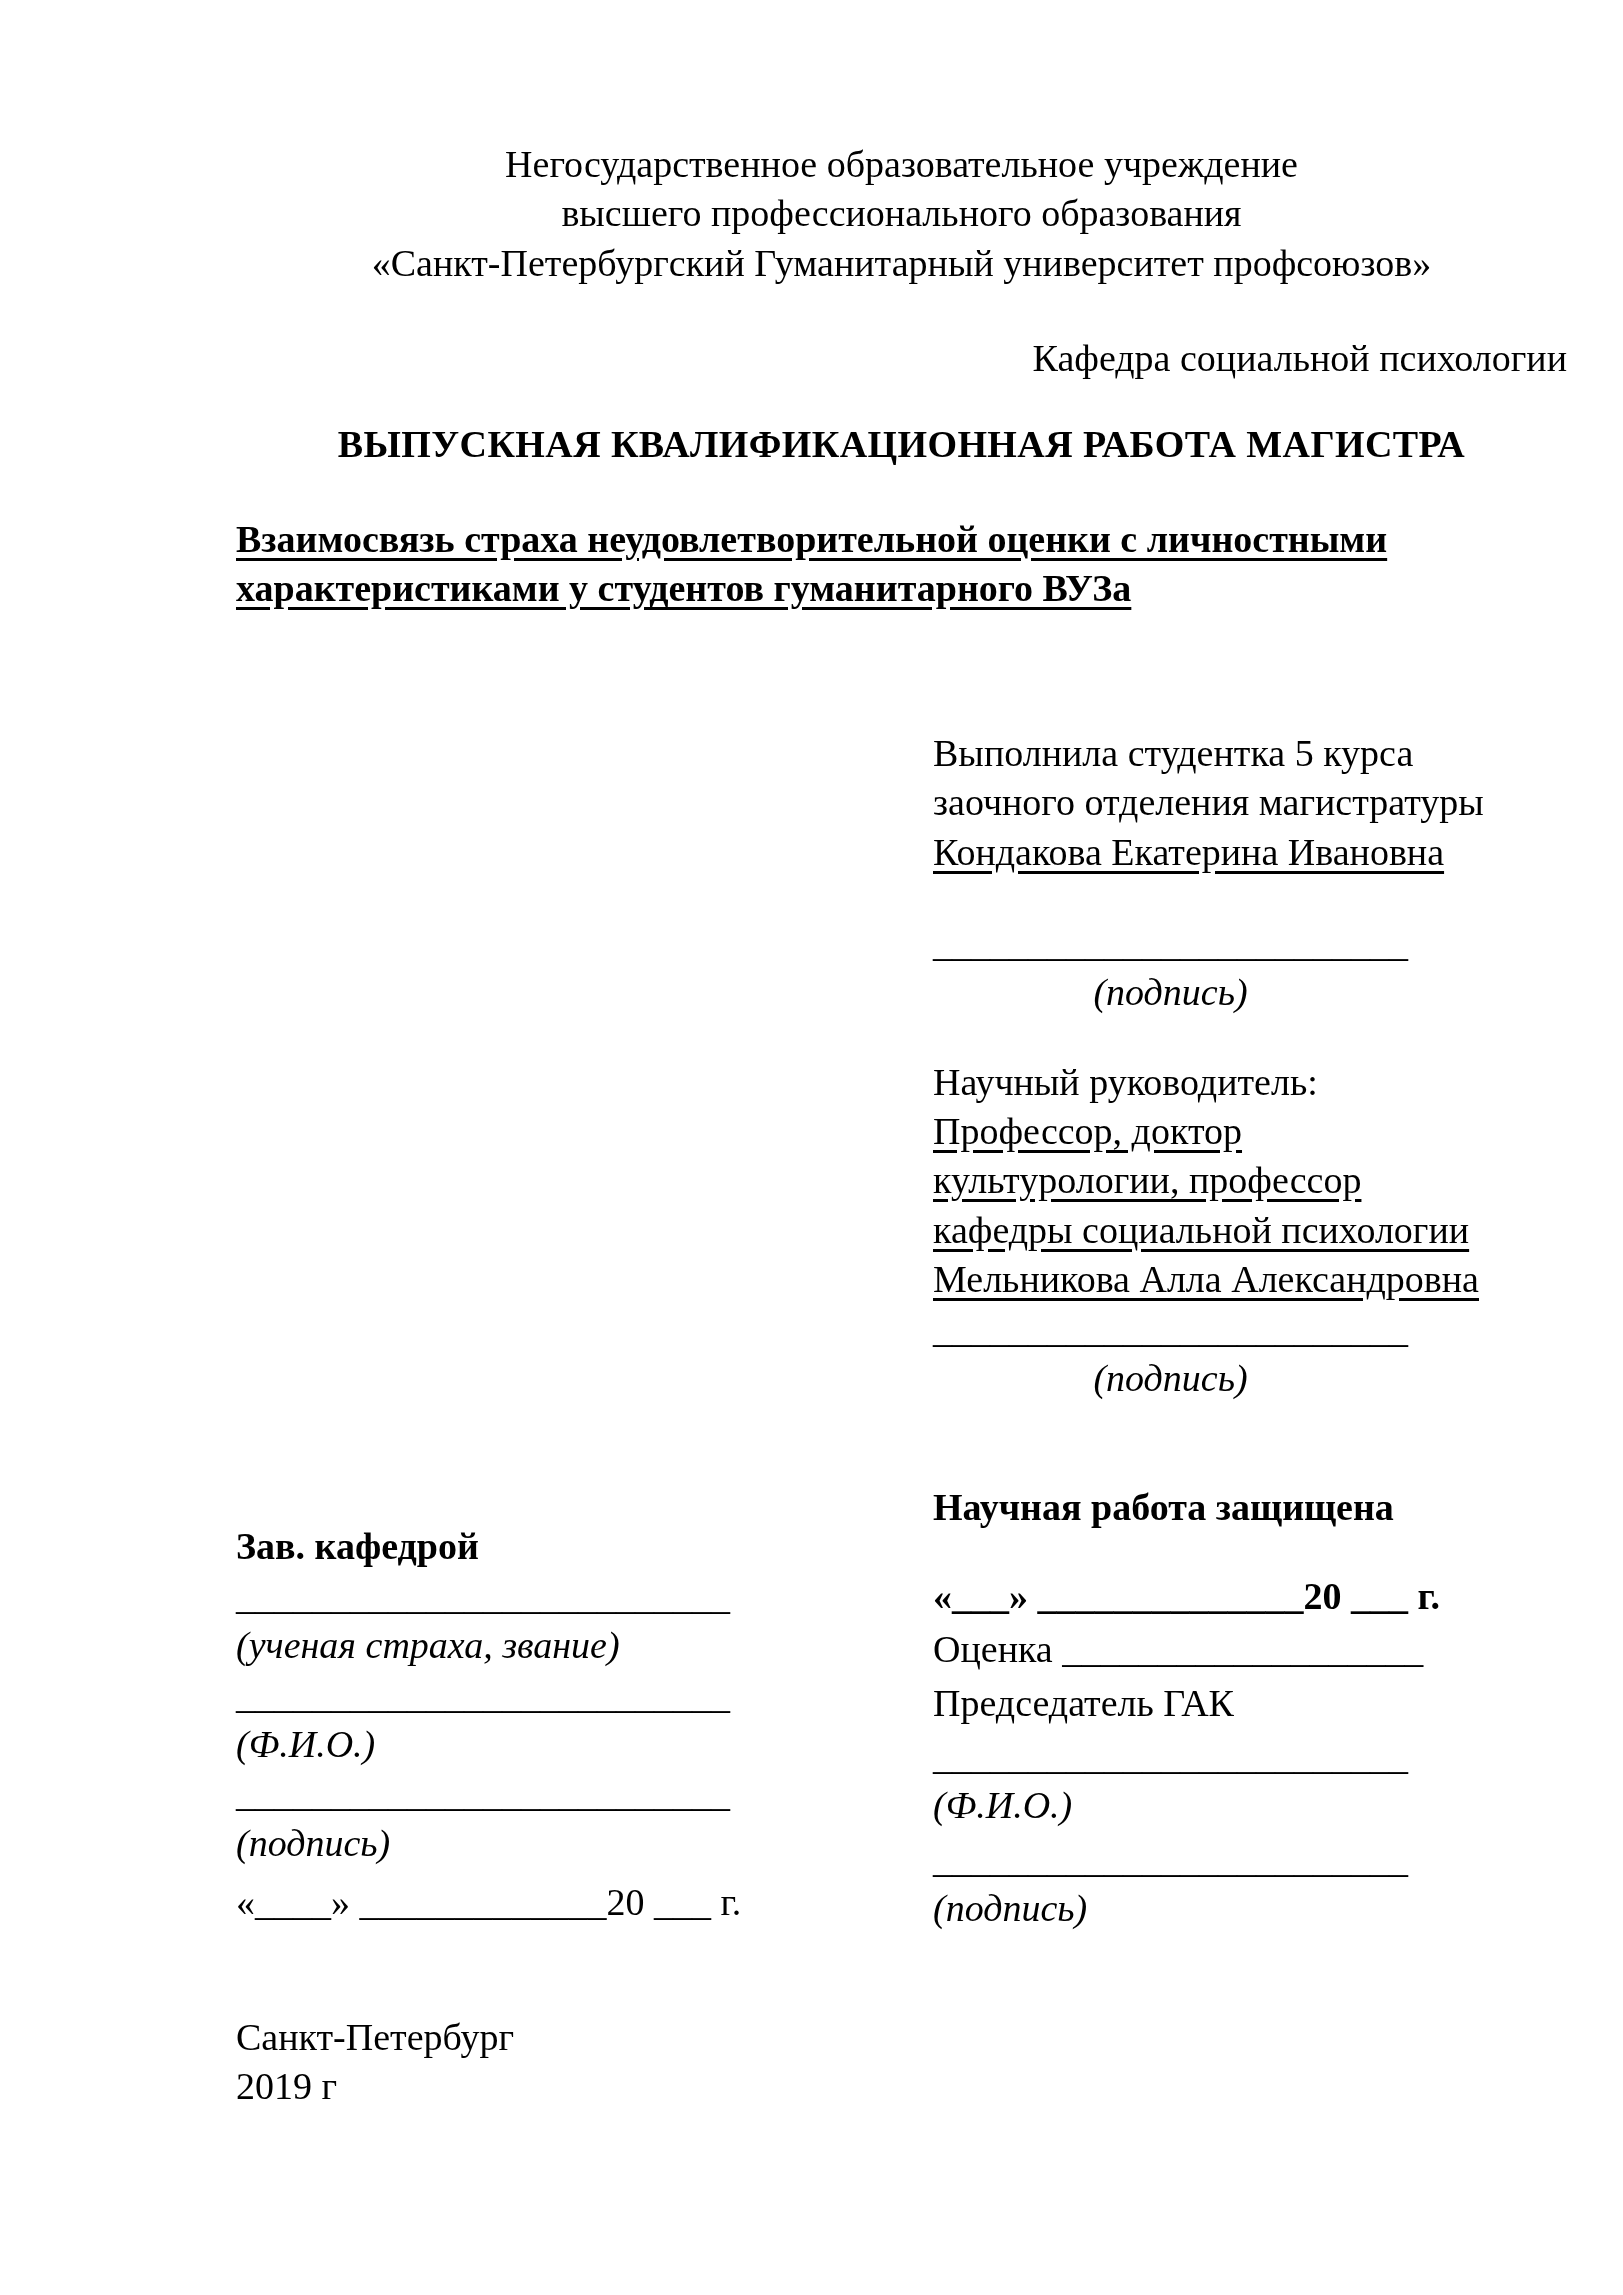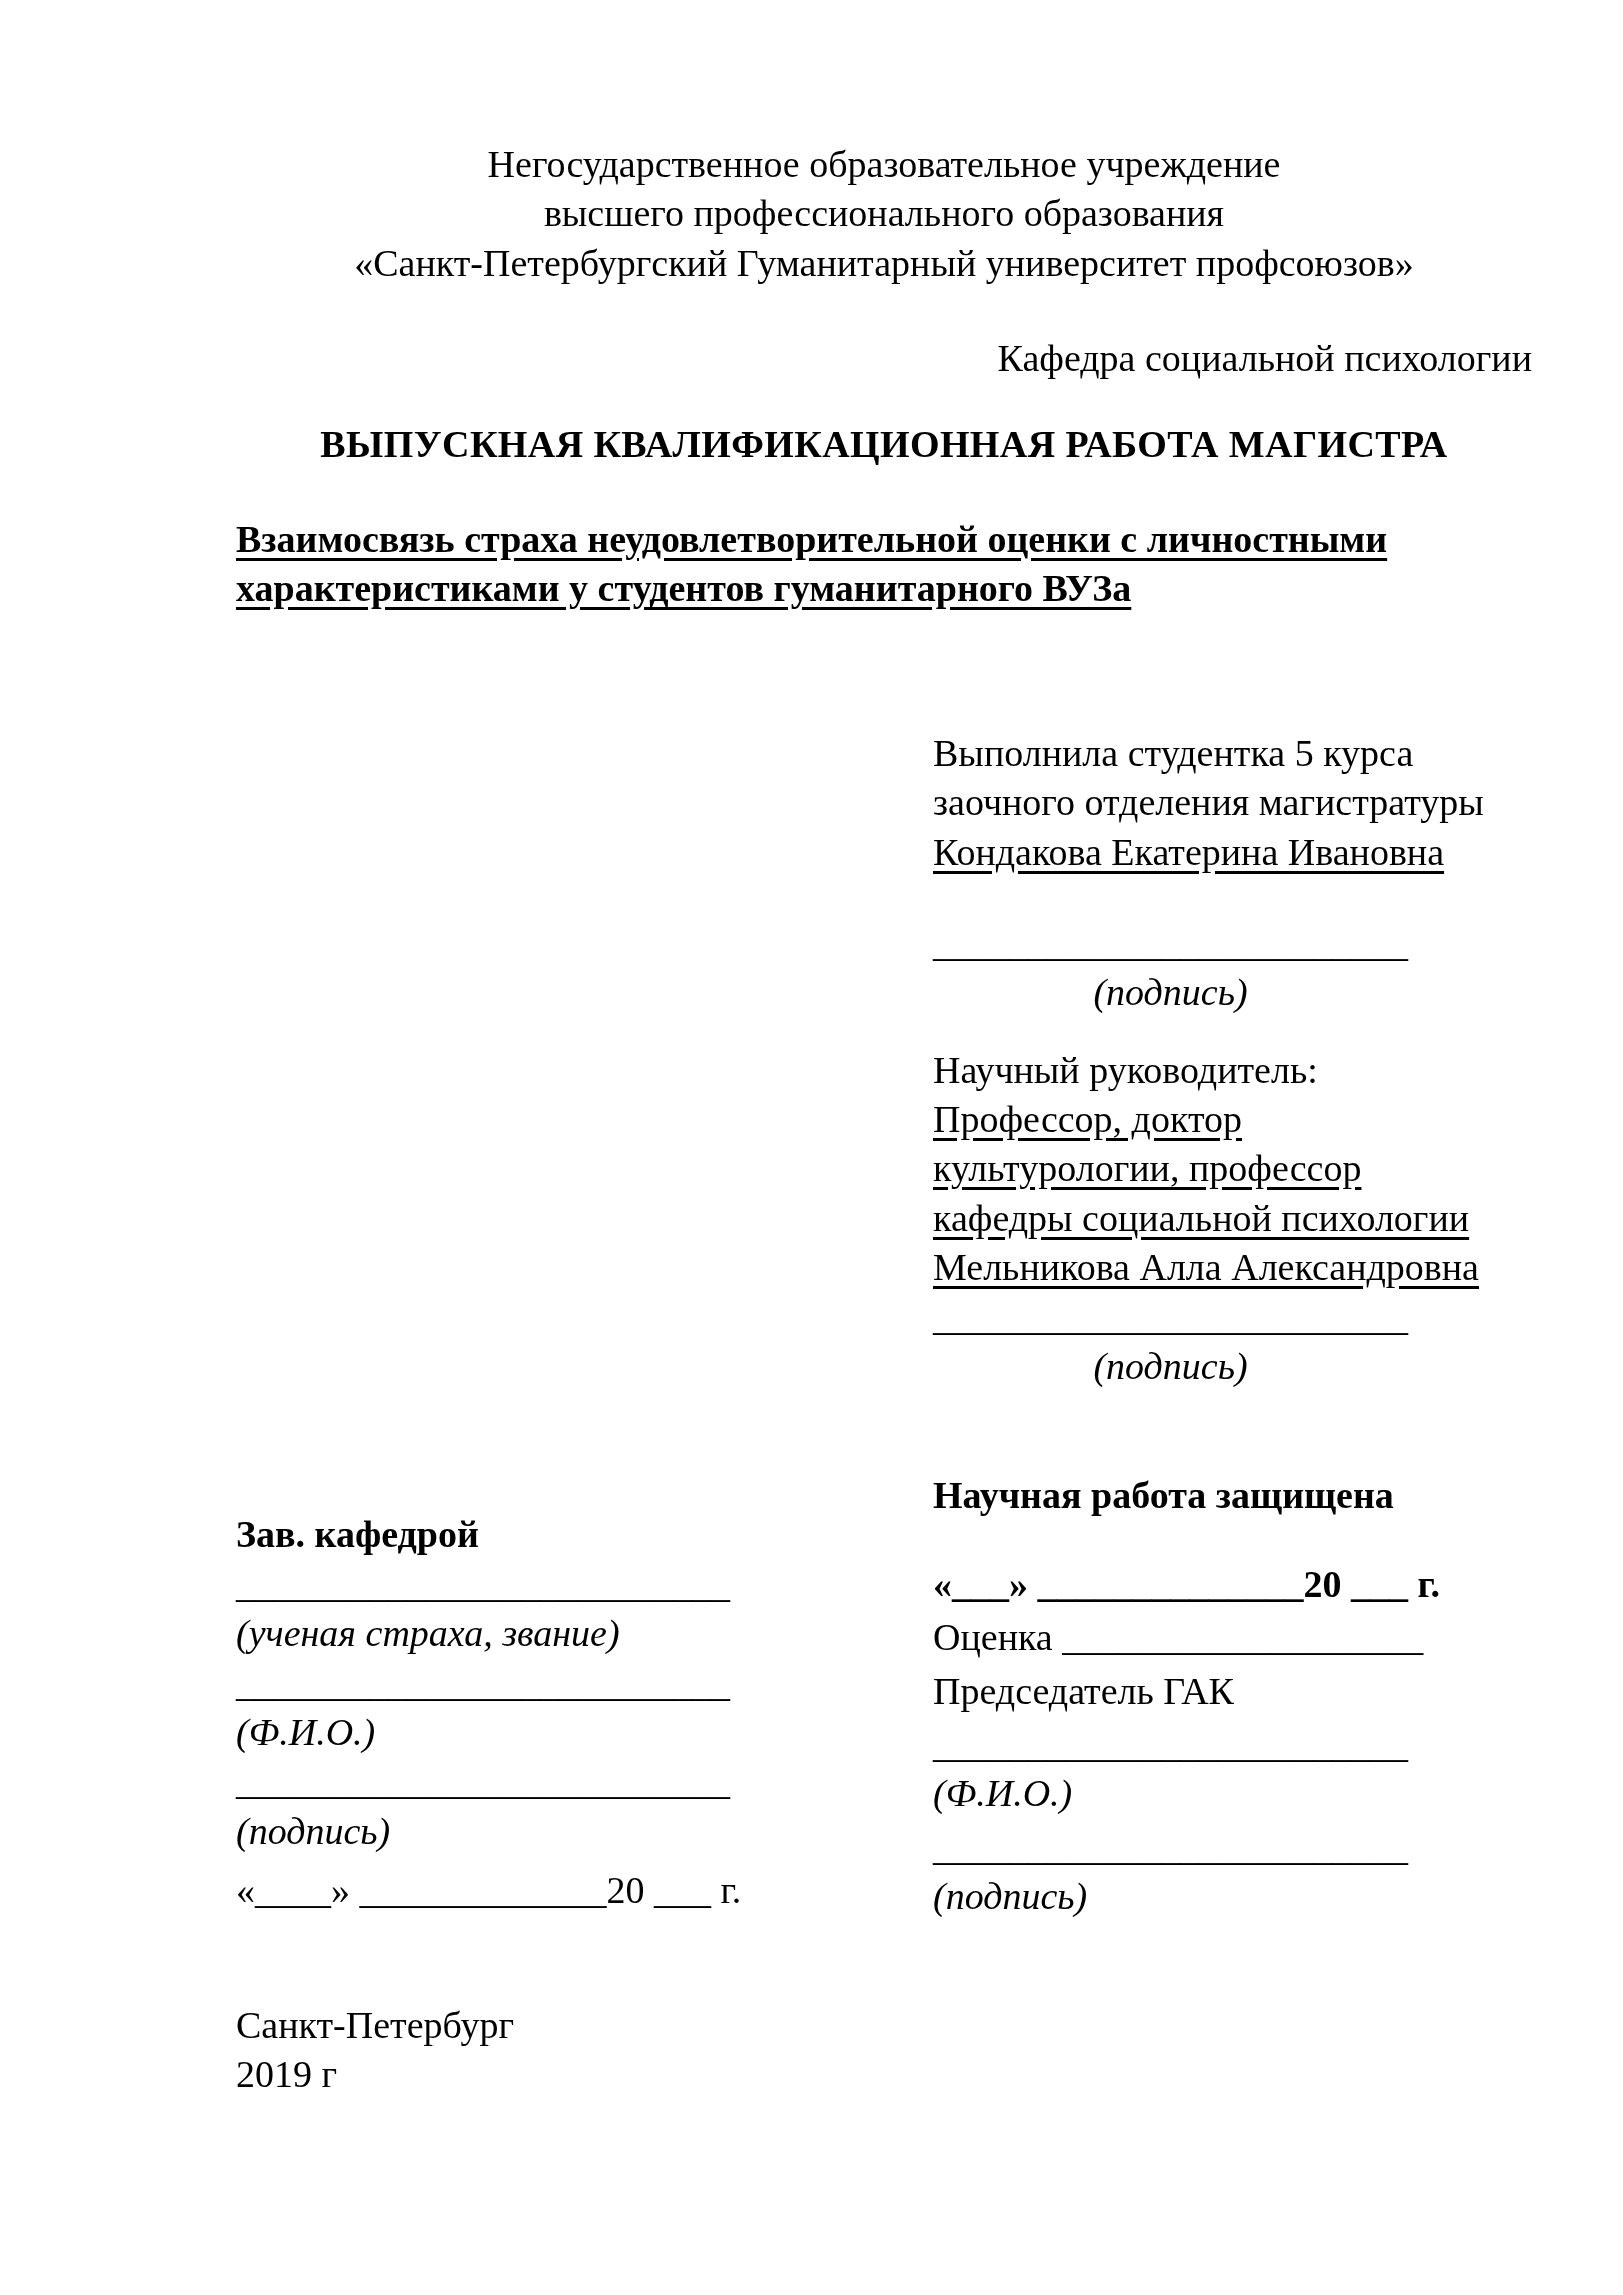--- a/index.html
+++ b/index.html
@@ -6,36 +6,36 @@
   html, body { background: #ffffff; }
   body {
     width: 1623px;
     height: 2295px;
     font-family: "Liberation Serif", "DejaVu Serif", serif;
     font-size: 38px;
     line-height: 1.3;
     color: #000000;
     overflow: hidden;
   }
-  .page { padding: 140px 91px 0 236px; }
+  .page { padding: 140px 56px 0 236px; }
 
   .institution { text-align: center; }
   .department  { text-align: right; margin-top: 46px; }
   .work-type   { text-align: center; font-weight: bold; margin-top: 36px; letter-spacing: 0.4px; }
   .thesis-title { font-weight: bold; margin-top: 46px; }
   .thesis-title .line { text-decoration: underline; text-underline-offset: 6.3px; }
 
   .right-block { margin-left: 697px; margin-top: 115px; width: 581px; }
   .u { text-decoration: underline; text-underline-offset: 5.5px; }
 
   .sig-group { width: max-content; text-align: center; }
   .sig-group.spaced { margin-top: 42px; }
   .sig-caption { font-style: italic; }
 
-  .advisor { margin-top: 28px; }
+  .advisor { margin-top: 40px; }
 
   .bottom { display: flex; margin-top: 80px; }
   .col-left  { width: 697px; }
   .col-right { width: 581px; }
   .col-heading { font-weight: bold; }
   .after-heading { margin-top: 39px; font-weight: bold; }
   .italic { font-style: italic; }
   .row-sp { margin-top: 4px; font-family: Liberation Serif, serif; }
   .date-row { margin-top: 9.4px; }
 

